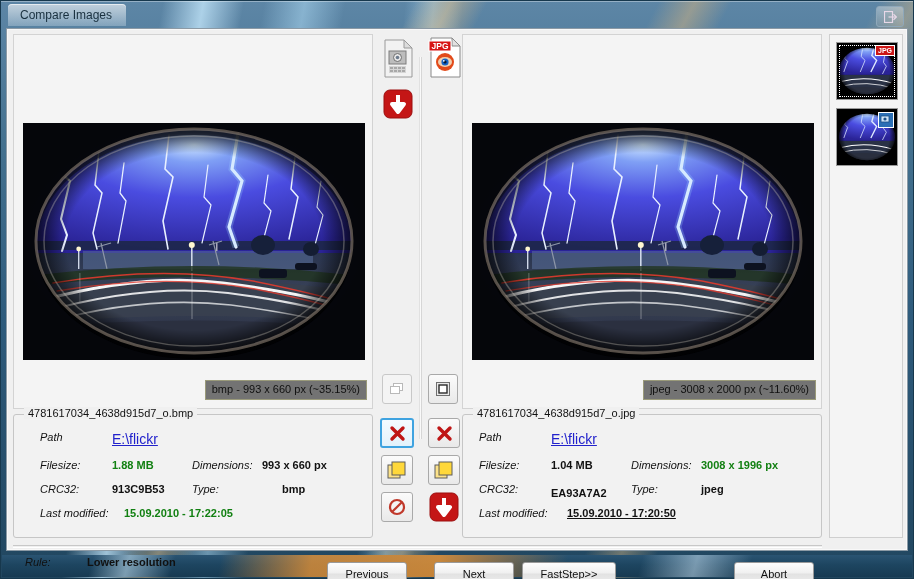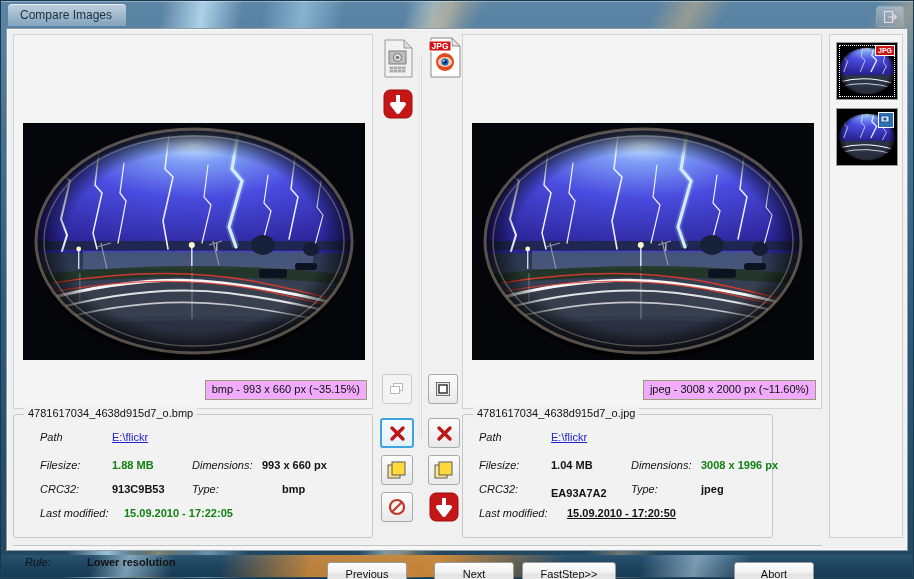--- a/index.html
+++ b/index.html
@@ -64,21 +64,21 @@
     position:absolute;overflow:hidden;
   }
   #img-left{left:6px;top:5px;width:360px;height:375px;}
   #img-right{left:455px;top:5px;width:360px;height:375px;}
   .photo{
     position:absolute;left:9px;top:88px;width:342px;height:237px;
     background:#000;overflow:hidden;
   }
   .sizelabel{
     position:absolute;right:5px;bottom:8px;
-    background:#f0abfc;border:1px solid #9a9a7a;
+    background:#737373;border:1px solid #9a9a7a;
     padding:2px 6px 3px 6px;font-size:11px;color:#101010;line-height:13px;
     white-space:nowrap;
     margin-top:28px;
   }
   
   .fisheye-wrap{position:absolute;inset:0;}
   
   #center-col{position:absolute;left:368px;top:5px;width:86px;height:375px;}
   #splitter{position:absolute;left:412px;top:28px;width:3px;height:382px;
     background:linear-gradient(90deg,#cfcfcf,#ffffff 45%,#c4c4c4);}
@@ -89,29 +89,29 @@
     display:flex;align-items:center;justify-content:center;cursor:pointer;box-sizing:border-box;
   }
   .btn-sq.focus{border:2px solid #3fa3e0;background:linear-gradient(180deg,#f4fbff,#e3f2fb);}
   .btn-sq.plain{border:1px solid #c8c8c8;background:#f4f4f4;}
   
   .infobox{
     position:absolute;top:385px;height:124px;box-sizing:border-box;
     border:1px solid #c6c6c6;border-radius:3px;background:#f2f2f2;
   }
   #info-left{left:6px;width:360px;}
-  #info-right{left:455px;width:311px;}
+  #info-right{left:455px;width:360px;}
   .boxtitle{
     position:absolute;left:10px;top:-8px;background:#f0f0f0;padding:0 4px;
     font-size:11px;color:#111;white-space:nowrap;
   }
   .lbl{position:absolute;font-size:11px;color:#111;white-space:nowrap;font-style:italic;}
   .val{position:absolute;font-size:11px;font-weight:bold;color:#111;white-space:nowrap;}
   .val.green{color:#128012;}
-  .link{position:absolute;font-size:11px;color:#2222cc;text-decoration:underline;cursor:pointer;}
+  .link{position:absolute;font-size:14px;color:#2222cc;text-decoration:underline;cursor:pointer;}
   
   #footer{position:absolute;left:6px;top:516px;width:809px;height:1px;background:#c8c8c8;}
   #footer2{position:absolute;left:6px;top:518px;width:809px;height:1px;background:#ffffff;}
   .btn-wide{
     position:absolute;height:23px;border:1px solid #9a9a9a;border-radius:3px;
     background:linear-gradient(180deg,#fdfdfd 0%,#f0f0f0 48%,#e2e2e2 52%,#ededed 100%);
     font-family:"Liberation Sans", sans-serif;font-size:11px;color:#101010;
     display:flex;align-items:center;justify-content:center;cursor:pointer;box-sizing:border-box;
   }
   

